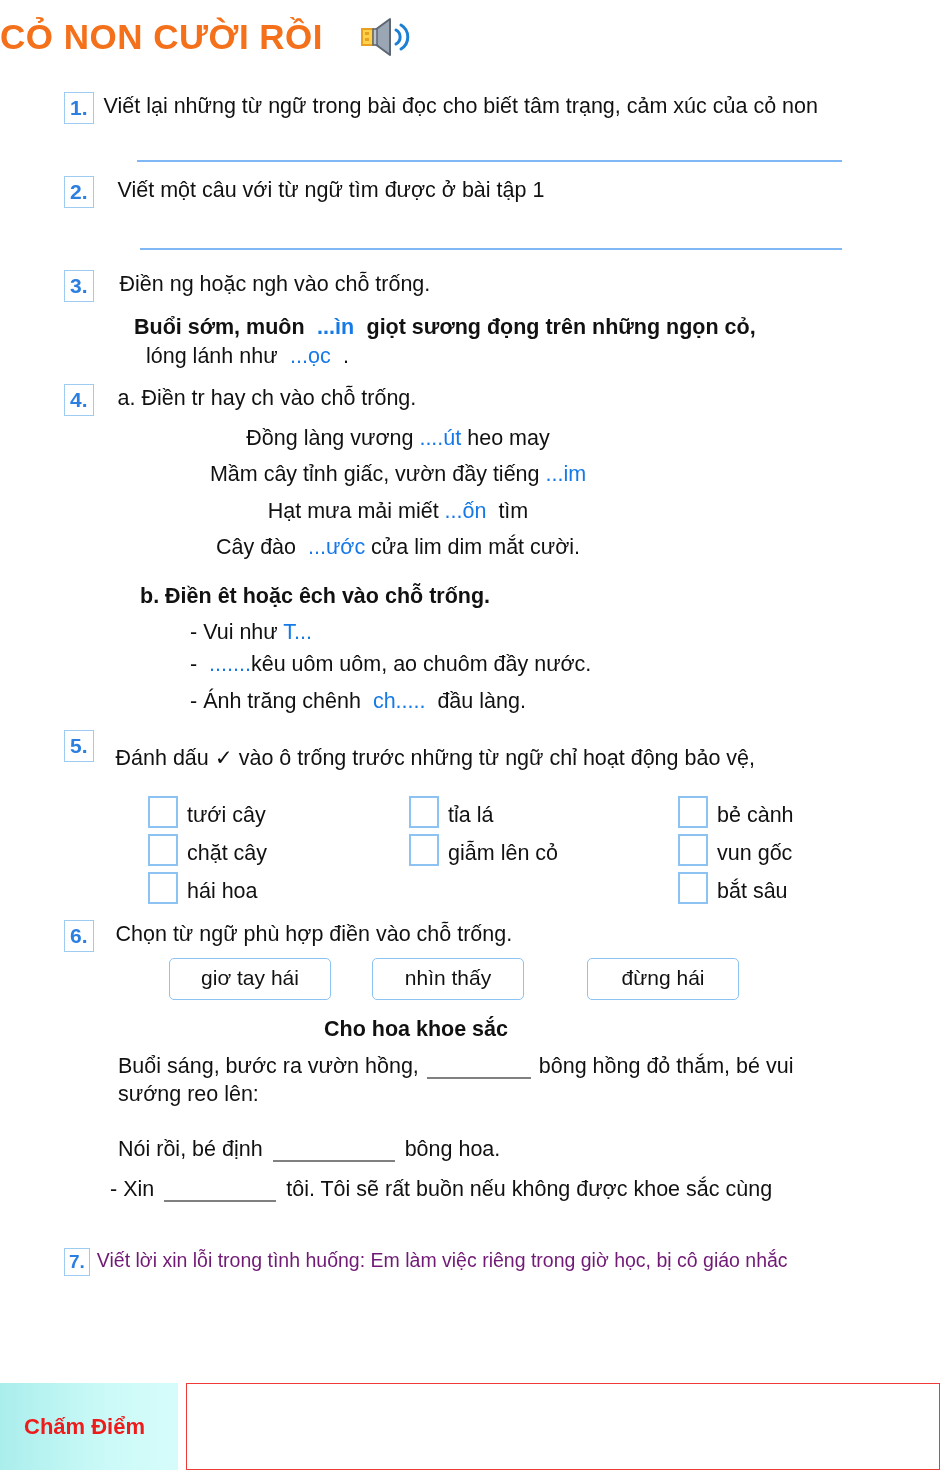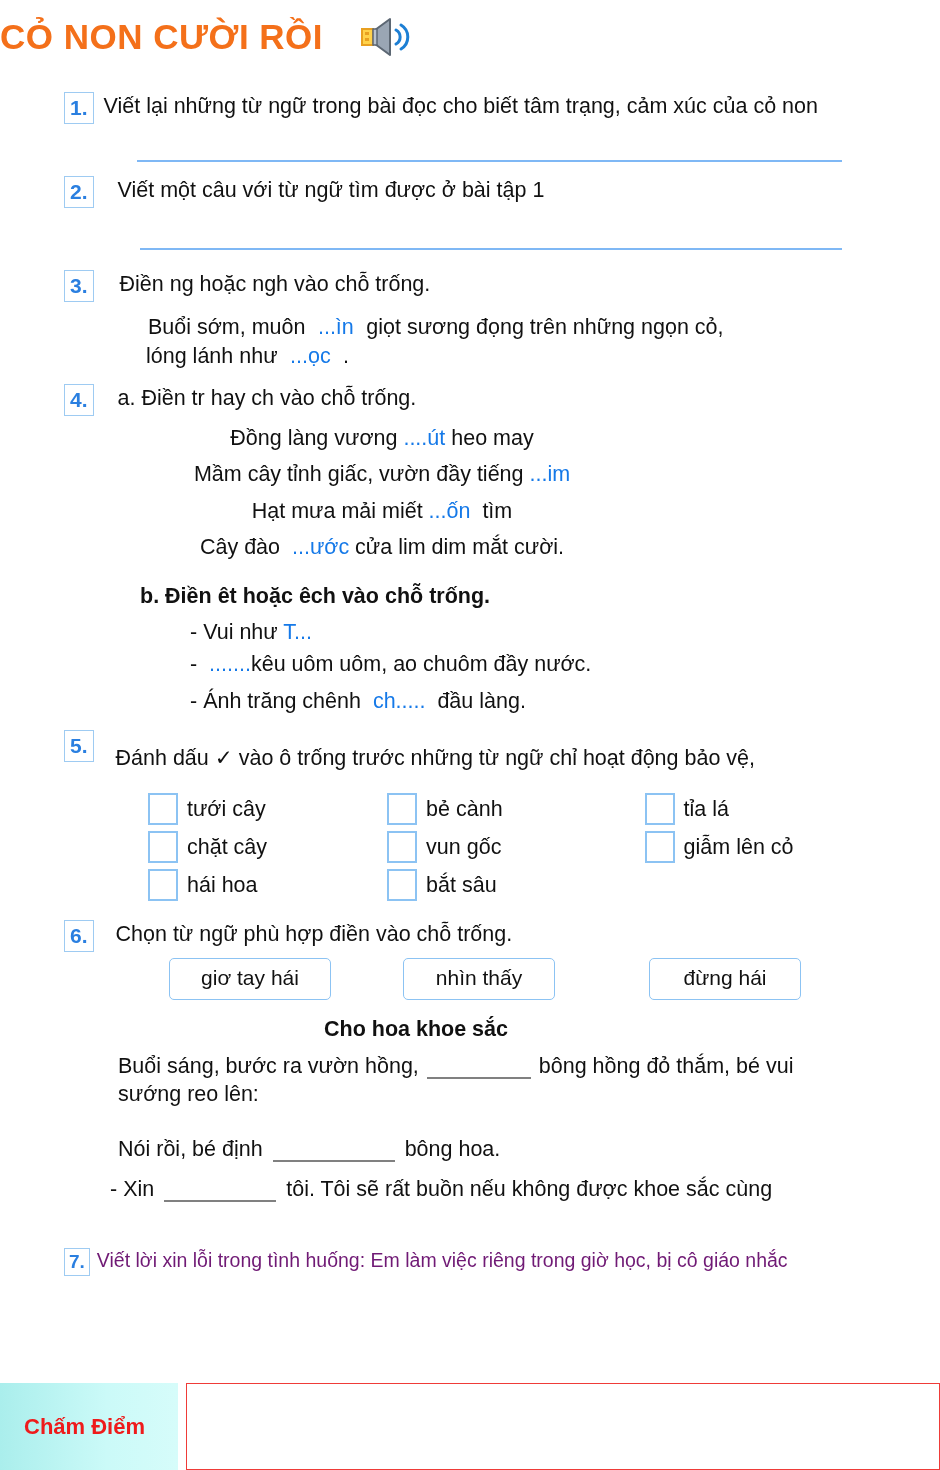--- a/index.html
+++ b/index.html
@@ -74,21 +74,21 @@
   .chk {
     width: 30px;
     height: 32px;
     border: 2px solid #8cc3f3;
     background: #ffffff;
     box-sizing: border-box;
     flex: 0 0 auto;
   }
   .chk-item {
     display: flex;
-    align-items: center;
+    align-items: flex-end;
     gap: 9px;
     height: 38px;
   }
   .chk-label {
     font-size: 21.5px;
     color: #111111;
     white-space: nowrap;
   }
 
   
@@ -164,37 +164,37 @@
 <div class="row" style="top:176px; left:64px;">
   <span class="qnum">2.</span>
   <span class="qtext" style="margin-left:24px;">Viết một câu với từ ngữ tìm được ở bài tập 1</span>
 </div>
 <div class="answer-line" style="top:248px; left:140px; width:702px;"></div>
 
 <div class="row" style="top:270px; left:64px;">
   <span class="qnum">3.</span>
   <span class="qtext" style="margin-left:26px;">Điền ng hoặc ngh vào chỗ trống.</span>
 </div>
-<div style="position:absolute; top:313px; left:148px;">
+<div style="position:absolute; top:313px; left:134px;font-weight:bold;">
   <span class="qtext">Buổi sớm, muôn</span>
   <span class="qtext blue" style="margin:0 8px;">...ìn</span>
   <span class="qtext">giọt sương đọng trên những ngọn cỏ,</span>
 </div>
 <div style="position:absolute; top:342px; left:146px;">
   <span class="qtext">lóng lánh như</span>
   <span class="qtext blue" style="margin:0 8px;">...ọc</span>
   <span class="qtext">.</span>
 </div>
 
 <div class="row" style="top:384px; left:64px;">
   <span class="qnum">4.</span>
   <span class="qtext" style="margin-left:24px;">a. Điền tr hay ch vào chỗ trống.</span>
 </div>
 
-<div style="position:absolute; top:424px; left:0; width:764px; text-align:center;">
+<div style="position:absolute; top:424px; left:16px; width:764px; text-align:center;">
   <div style="margin-bottom:8px;">
     <span class="qtext">Đồng làng vương </span><span class="qtext blue">....út</span><span class="qtext"> heo may</span>
   </div>
   <div style="margin-bottom:8px;">
     <span class="qtext">Mầm cây tỉnh giấc, vườn đầy tiếng </span><span class="qtext blue">...im</span><span class="qtext"></span>
   </div>
   <div style="margin-bottom:8px;">
     <span class="qtext">Hạt mưa mải miết </span><span class="qtext blue">...ốn</span><span class="qtext" style="white-space:pre;">  tìm</span>
   </div>
   <div>
@@ -228,52 +228,52 @@
     </div>
     <div class="chk-item">
       <span class="chk"></span>
       <span class="chk-label">chặt cây</span>
     </div>
     <div class="chk-item">
       <span class="chk"></span>
       <span class="chk-label">hái hoa</span>
     </div>
   </div>
+  <div style="margin-left:58px;">
+    <div class="chk-item">
+      <span class="chk"></span>
+      <span class="chk-label">tỉa lá</span>
+    </div>
+    <div class="chk-item">
+      <span class="chk"></span>
+      <span class="chk-label">giẫm lên cỏ</span>
+    </div>
+  </div>
   <div style="margin-left:36px;">
     <div class="chk-item">
       <span class="chk"></span>
       <span class="chk-label">bẻ cành</span>
     </div>
     <div class="chk-item">
       <span class="chk"></span>
       <span class="chk-label">vun gốc</span>
     </div>
     <div class="chk-item">
       <span class="chk"></span>
       <span class="chk-label">bắt sâu</span>
-    </div>
-  </div>
-  <div style="margin-left:58px;">
-    <div class="chk-item">
-      <span class="chk"></span>
-      <span class="chk-label">tỉa lá</span>
-    </div>
-    <div class="chk-item">
-      <span class="chk"></span>
-      <span class="chk-label">giẫm lên cỏ</span>
     </div>
   </div>
 </div>
 
 <div class="row" style="top:920px; left:64px;">
   <span class="qnum">6.</span>
   <span class="qtext" style="margin-left:22px;">Chọn từ ngữ phù hợp điền vào chỗ trống.</span>
 </div>
 
-<div style="position:absolute; top:958px; left:158px; display:flex; gap:72px;padding-left:11px;">
+<div style="position:absolute; top:958px; left:158px; display:flex; gap:41px;padding-left:11px;">
   <div class="chip" style="min-width:120px;">giơ tay hái</div>
   <div class="chip" style="min-width:110px;">nhìn thấy</div>
   <div class="chip" style="min-width:110px; margin-left:22px;">đừng hái</div>
 </div>
 
 <div style="position:absolute; top:1017px; left:0; width:832px; text-align:center; font-size:21.5px; font-weight:bold; color:#111;">
   <span>Cho hoa khoe sắc</span>
 </div>
 
 <div style="position:absolute; top:1052px; left:118px; width:790px;">

